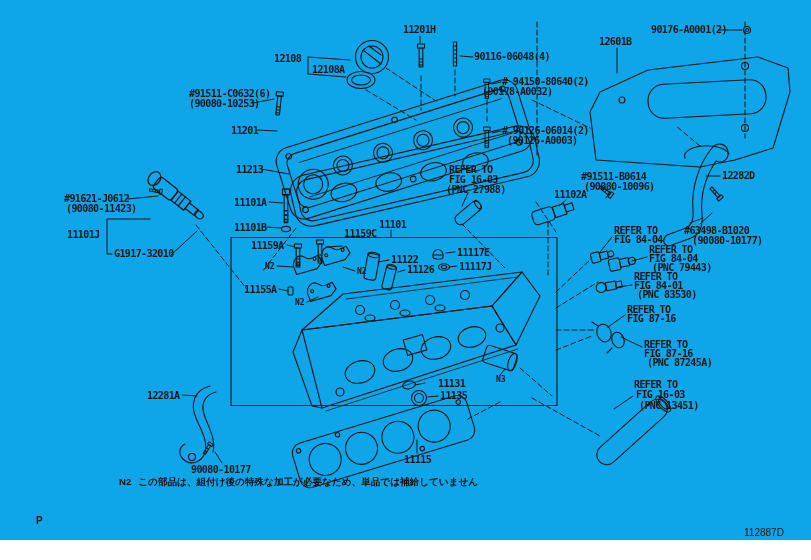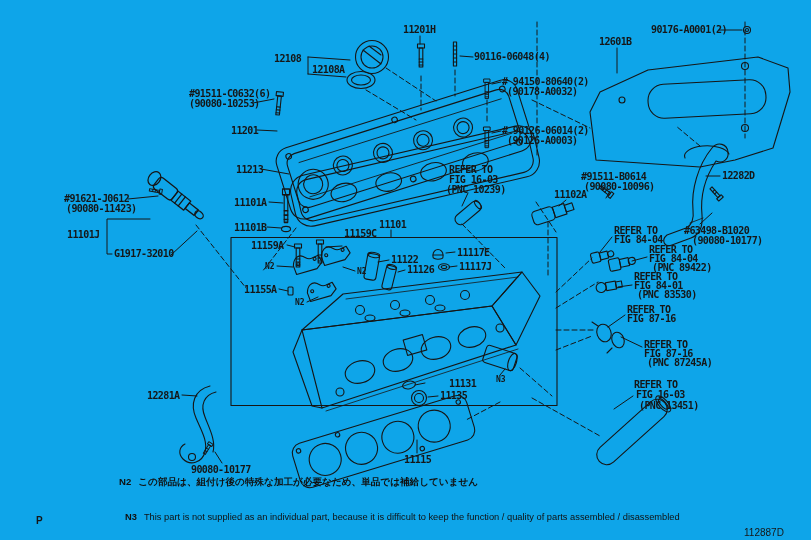--- a/index.html
+++ b/index.html
@@ -348,21 +348,21 @@
 </svg>
 
 <div class="lbl" style="left:403px;top:25px">11201H</div>
 <div class="lbl" style="left:274px;top:54px">12108</div>
 <div class="lbl" style="left:312px;top:65px">12108A</div>
 <div class="lbl" style="left:474px;top:52px">90116-06048(4)</div>
 <div class="lbl" style="left:189px;top:89px">#91511-C0632(6)</div>
 <div class="lbl" style="left:189px;top:99px">(90080-10253)</div>
 <div class="lbl" style="left:231px;top:126px">11201</div>
 <div class="lbl" style="left:502px;top:77px"># 94150-80640(2)</div>
-<div class="lbl" style="left:507px;top:87px">(90178-A0032)</div>
+<div class="lbl" style="left:482px;top:87px">(90178-A0032)</div>
 <div class="lbl" style="left:502px;top:126px"># 90126-06014(2)</div>
 <div class="lbl" style="left:507px;top:136px">(90126-A0003)</div>
 <div class="lbl" style="left:599px;top:37px">12601B</div>
 <div class="lbl" style="left:651px;top:25px">90176-A0001(2)</div>
 
 <div class="lbl" style="left:236px;top:165px">11213</div>
 <div class="lbl" style="left:64px;top:194px">#91621-J0612</div>
 <div class="lbl" style="left:66px;top:204px">(90080-11423)</div>
 <div class="lbl" style="left:67px;top:230px">11101J</div>
 <div class="lbl" style="left:114px;top:249px">G1917-32010</div>
@@ -373,59 +373,56 @@
 <div class="lbl" style="left:251px;top:241px">11159A</div>
 <div class="lbl" style="left:344px;top:229px">11159C</div>
 <div class="lbl" style="left:391px;top:255px">11122</div>
 <div class="lbl" style="left:407px;top:265px">11126</div>
 <div class="lbl" style="left:457px;top:248px">11117E</div>
 <div class="lbl" style="left:459px;top:262px">11117J</div>
 <div class="lbl" style="left:244px;top:285px">11155A</div>
 <div class="lbl mk" style="left:265px;top:263px">N2</div>
 <div class="lbl mk" style="left:357px;top:268px">N2</div>
 <div class="lbl mk" style="left:295px;top:299px">N2</div>
-<div class="lbl" style="left:449px;top:379px">11131</div>
+<div class="lbl" style="left:438px;top:379px">11131</div>
 <div class="lbl" style="left:440px;top:391px">11135</div>
 <div class="lbl mk" style="left:496px;top:376px">N3</div>
 
 <div class="lbl" style="left:147px;top:391px">12281A</div>
 <div class="lbl" style="left:191px;top:465px">90080-10177</div>
 <div class="lbl" style="left:404px;top:455px">11115</div>
 
 <div class="lbl" style="left:449px;top:165px">REFER TO</div>
 <div class="lbl" style="left:449px;top:175px">FIG 16-03</div>
-<div class="lbl" style="left:446px;top:185px">(PNC 10239)</div>
+<div class="lbl" style="left:446px;top:185px">(PNC 27988)</div>
 
 <div class="lbl" style="left:581px;top:172px">#91511-B0614</div>
 <div class="lbl" style="left:584px;top:182px">(90080-10096)</div>
 <div class="lbl" style="left:554px;top:190px">11102A</div>
 <div class="lbl" style="left:722px;top:171px">12282D</div>
 <div class="lbl" style="left:684px;top:226px">#63498-B1020</div>
 <div class="lbl" style="left:692px;top:236px">(90080-10177)</div>
 
 <div class="lbl" style="left:614px;top:226px">REFER TO</div>
 <div class="lbl" style="left:614px;top:235px">FIG 84-04</div>
 <div class="lbl" style="left:649px;top:245px">REFER TO</div>
 <div class="lbl" style="left:649px;top:254px">FIG 84-04</div>
-<div class="lbl" style="left:652px;top:263px">(PNC 89422)</div>
+<div class="lbl" style="left:652px;top:263px">(PNC 79443)</div>
 <div class="lbl" style="left:634px;top:272px">REFER TO</div>
 <div class="lbl" style="left:634px;top:281px">FIG 84-01</div>
 <div class="lbl" style="left:637px;top:290px">(PNC 83530)</div>
 <div class="lbl" style="left:627px;top:305px">REFER TO</div>
 <div class="lbl" style="left:627px;top:314px">FIG 87-16</div>
 <div class="lbl" style="left:644px;top:340px">REFER TO</div>
 <div class="lbl" style="left:644px;top:349px">FIG 87-16</div>
 <div class="lbl" style="left:647px;top:358px">(PNC 87245A)</div>
 <div class="lbl" style="left:634px;top:380px">REFER TO</div>
 <div class="lbl" style="left:636px;top:390px">FIG 16-03</div>
 <div class="lbl" style="left:639px;top:401px">(PNC 13451)</div>
 
 <div class="note-row jp" style="left:119px;top:476px">
   <span class="note-tag">N2</span><span>この部品は、組付け後の特殊な加工が必要なため、単品では補給していません</span>
 </div>
-<div class="note-row" style="left:125px;top:512px">
-  <span class="note-tag">N3</span><span>This part is not supplied as an individual part, because it is difficult to keep the function / quality of parts  assembled / disassembled</span>
-</div>
 
 <div class="footer-p">P</div>
 <div class="doc-code">112887D</div>
 
 </div>
 
 </body></html>

